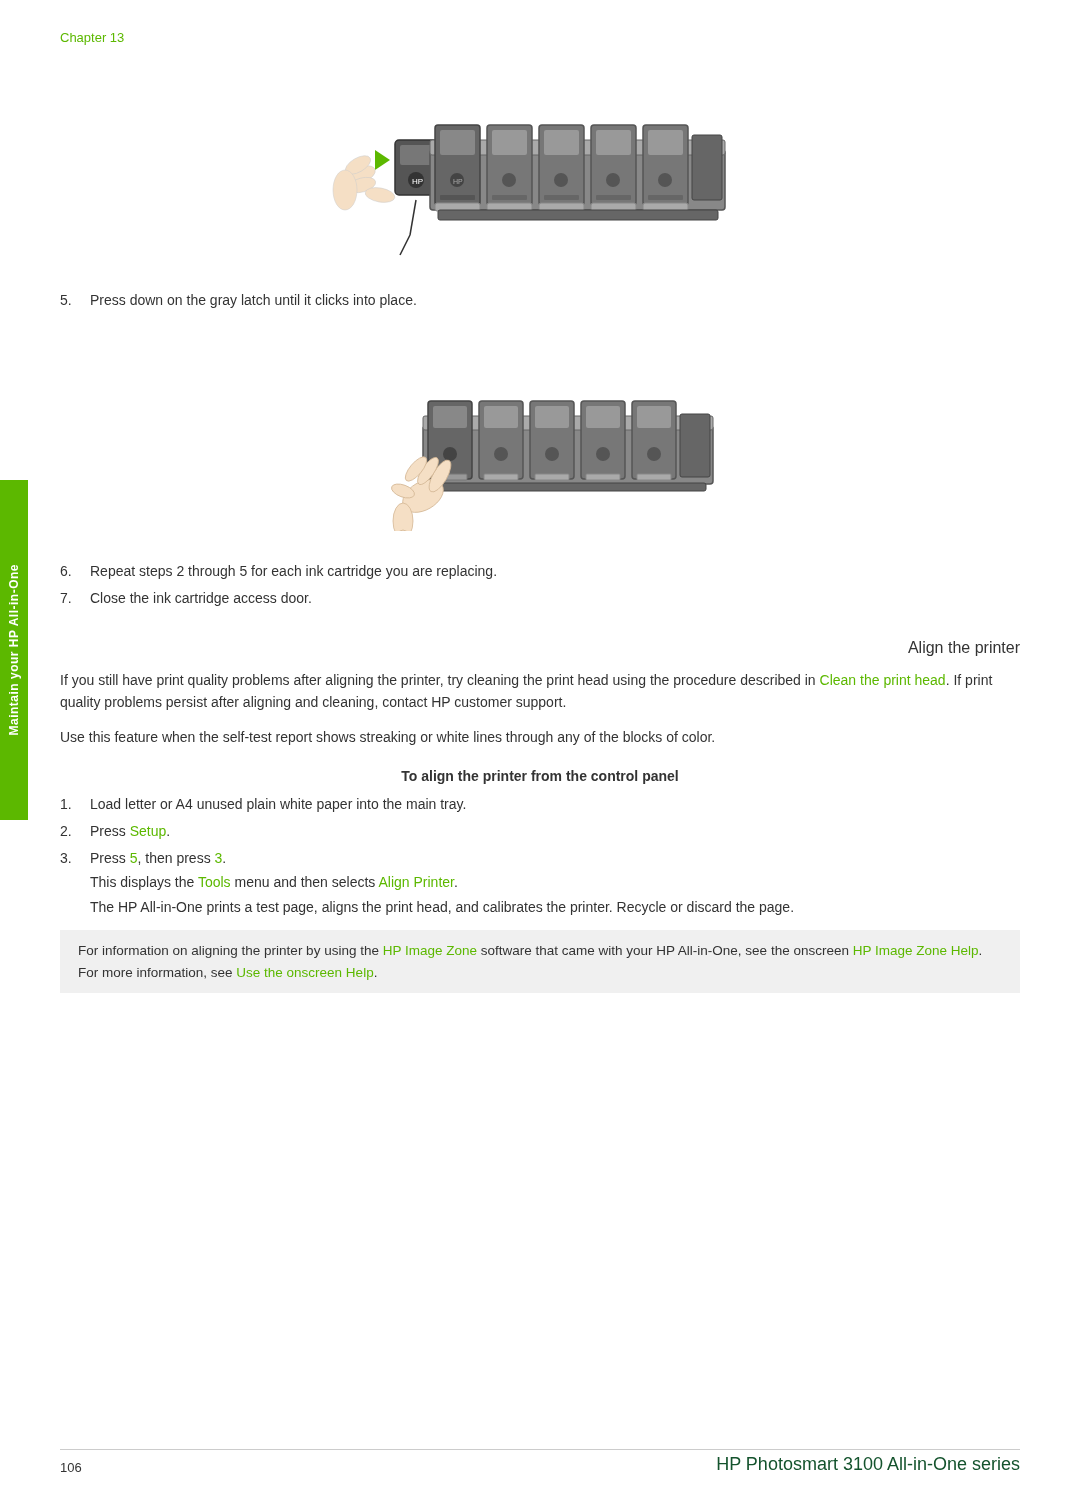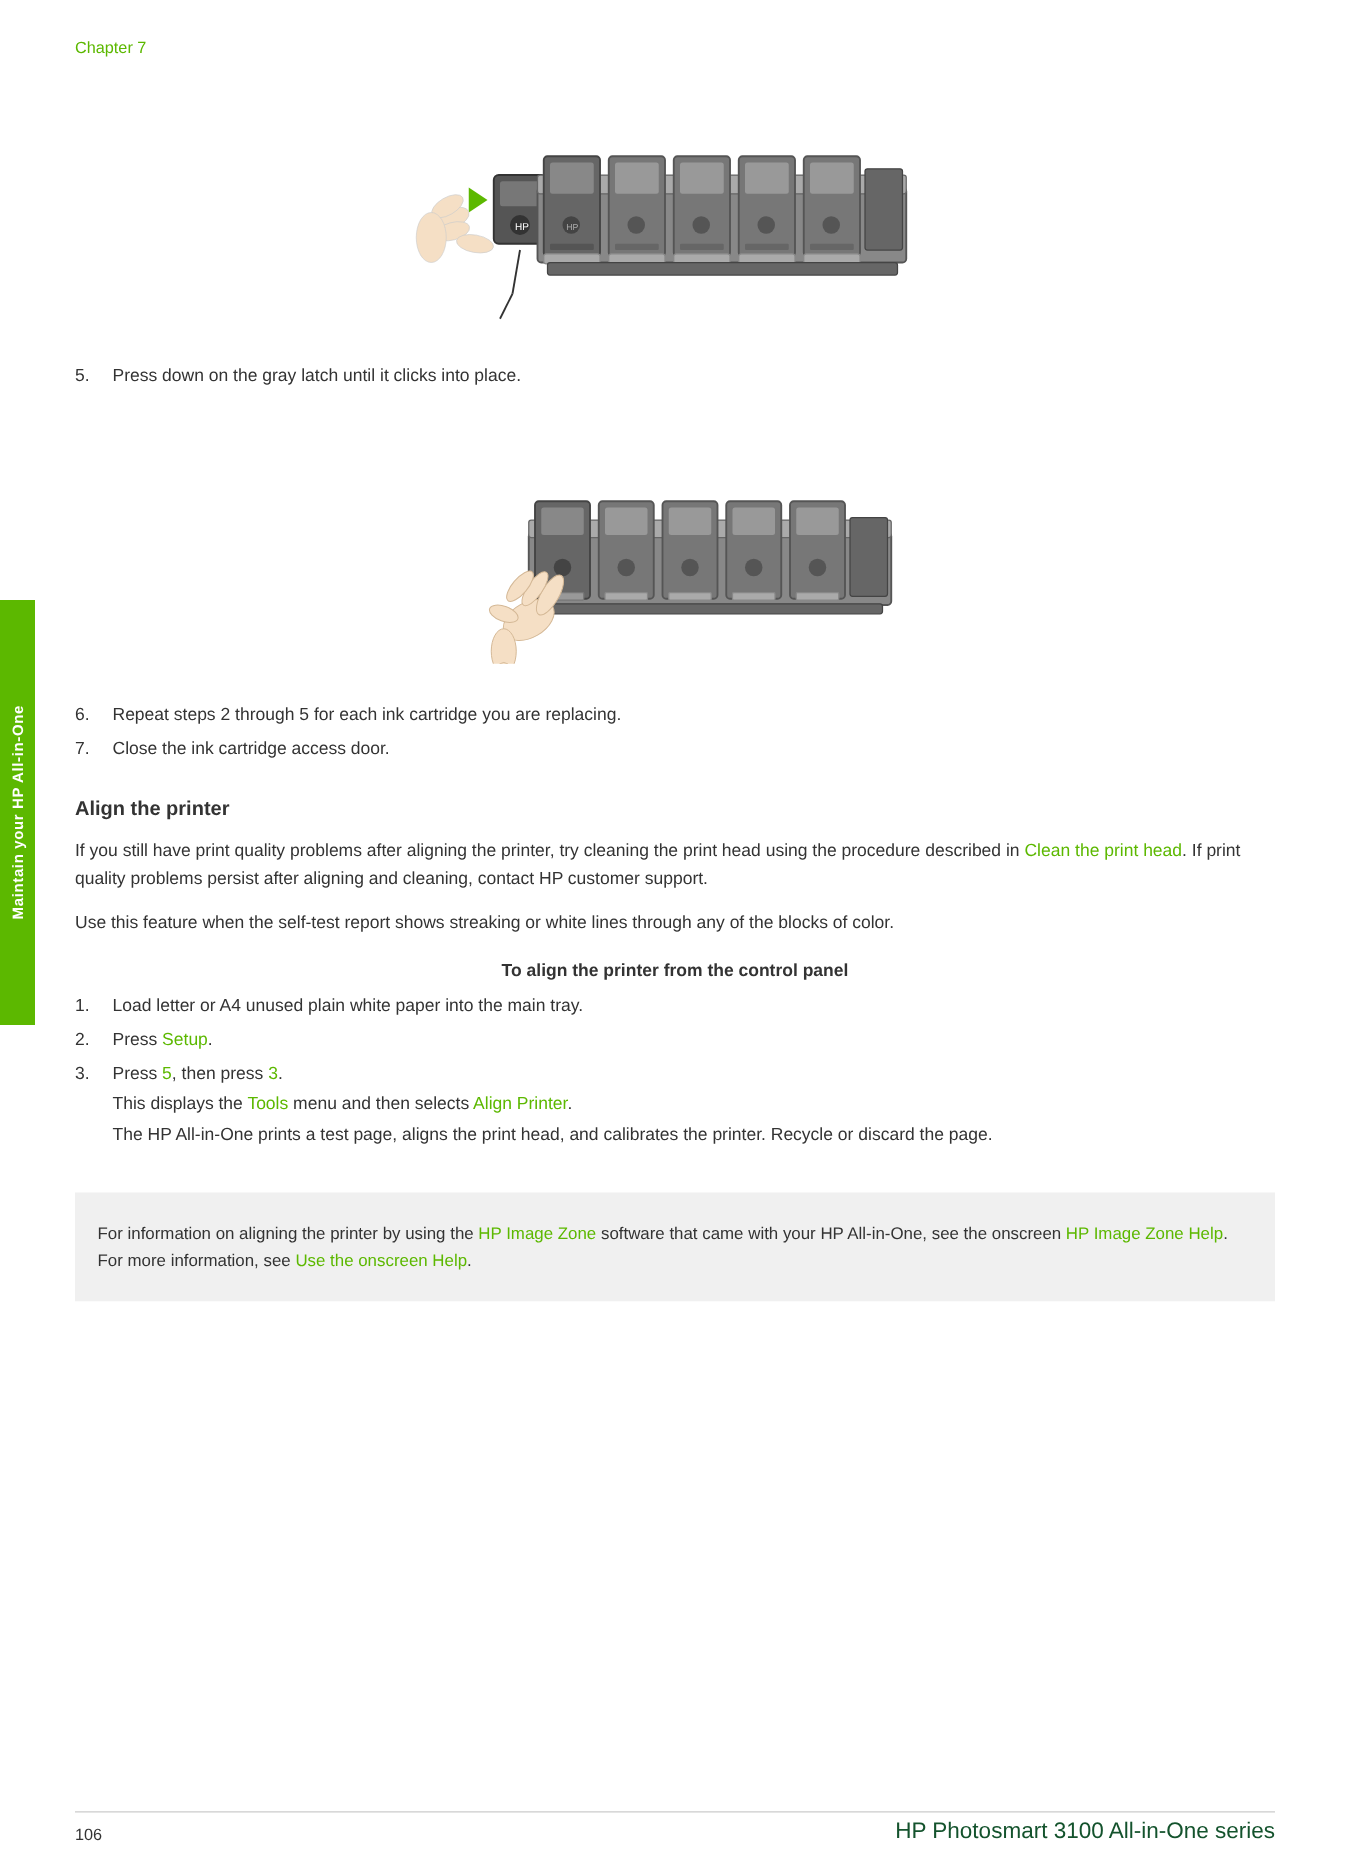--- a/index.html
+++ b/index.html
@@ -73,24 +73,25 @@
     }
 
     .step-num {
       min-width: 30px;
       font-size: 14px;
     }
 
     
     .section-heading {
       font-size: 16px;
-      font-weight: bold;
+      font-weight: normal;
       color: #333333;
       margin-top: 30px;
       margin-bottom: 12px;
+      text-align: right;
     }
 
     
     .body-para {
       font-size: 14px;
       line-height: 1.6;
       margin-bottom: 12px;
       color: #333333;
     }
 
@@ -106,22 +107,22 @@
     
     .green-link {
       color: #5cb800;
       text-decoration: none;
     }
 
     
     .note-box {
       background-color: #f0f0f0;
       border: none;
-      padding: 22px 18px;
-      margin-top: 36px;
+      padding: 10px 18px;
+      margin-top: 12px;
       font-size: 13.5px;
       line-height: 1.6;
       color: #333333;
     }
 
     
     .page-footer {
       position: absolute;
       bottom: 20px;
       left: 60px;
@@ -158,21 +159,21 @@
 <body>
 
 <div class="page-container">
 
   <div class="sidebar-tab">
     <span class="sidebar-tab-text">Maintain your HP All-in-One</span>
   </div>
 
   <div class="main-content">
 
-    <div class="chapter-header">Chapter 7</div>
+    <div class="chapter-header">Chapter 13</div>
 
     <div class="image-container illustration-wrapper">
       <svg width="420" height="195" viewBox="0 0 420 195">
 
         <g transform="translate(10, 20)">
 
           <rect x="55" y="55" width="42" height="55" rx="4" fill="#555" stroke="#333" stroke-width="1.5"></rect>
           <rect x="60" y="60" width="32" height="20" rx="2" fill="#777"></rect>
 
           <circle cx="76" cy="95" r="8" fill="#333"></circle>

